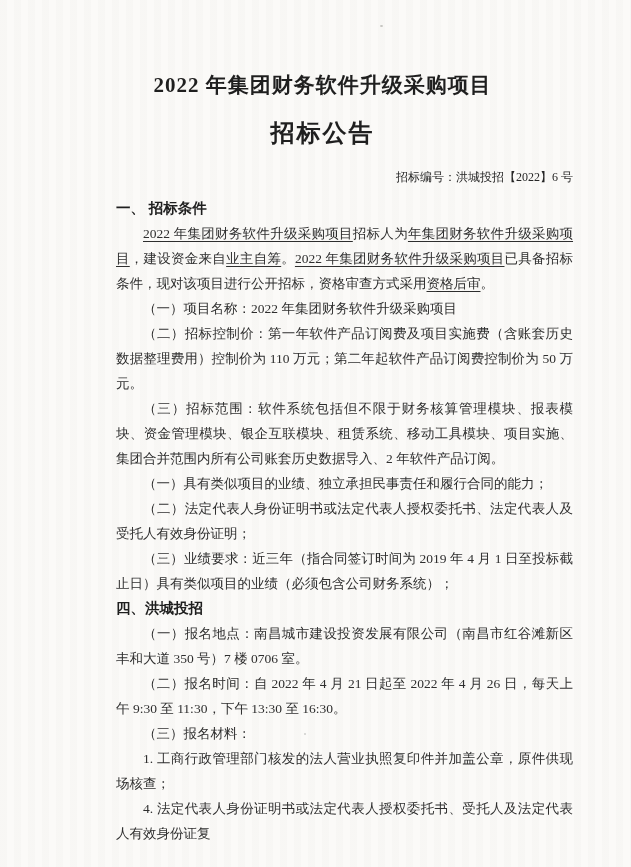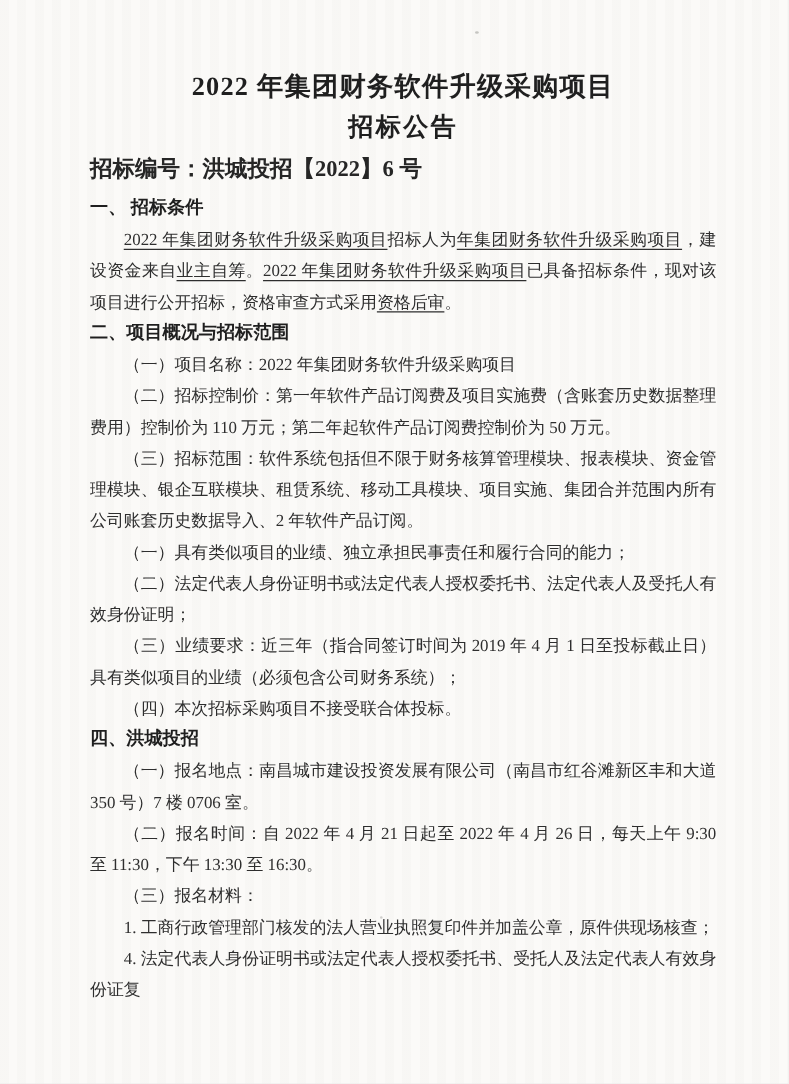--- a/index.html
+++ b/index.html
@@ -16,53 +16,54 @@
     background-color: #fbfaf8;
     background-image: repeating-linear-gradient(
       90deg,
       rgba(205, 205, 198, 0.07) 0px, rgba(205, 205, 198, 0.07) 7px,
       rgba(255, 255, 255, 0) 7px, rgba(255, 255, 255, 0) 14px
     );
     overflow: hidden;
     color: #2e2e2e;
   }
   .doc {
-    padding: 52px 58px 0 72px;
+    padding: 68px 58px 0 72px;
   }
   .title {
     margin: 0;
     font-size: 21px;
     line-height: 34px;
     font-weight: bold;
     text-align: center;
     color: #1f1f1f;
     letter-spacing: 1px;
   }
   .subtitle {
-    margin: 0;
-    font-size: 20px;
+    margin: 15px;
+    font-size: 24px;
     line-height: 33px;
     font-weight: bold;
     text-align: center;
     color: #1f1f1f;
     letter-spacing: 2px;
   }
   .tender-no {
     margin-top: 4px;
-    font-size: 18px;
+    font-size: 12px;
     line-height: 24px;
-    font-weight: 700;
-    text-align: left;
+    font-weight: 400;
+    text-align: right;
     color: #262626;
   }
   .body-text {
     margin-top: 7px;
     font-size: 13.5px;
     line-height: 25px;
     text-align: justify;
+    margin-left: 44px;
   }
   .heading {
     font-weight: bold;
     font-size: 14.5px;
     line-height: 25px;
     color: #1f1f1f;
   }
   .para {
     margin: 0;
     text-indent: 2em;
@@ -91,29 +92,27 @@
 
     <h1 class="title">2022 年集团财务软件升级采购项目</h1>
     <h2 class="subtitle">招标公告</h2>
     <div class="tender-no">招标编号：洪城投招【2022】6 号</div>
 
     <div class="body-text">
 
       <div class="heading">一、 招标条件</div>
       <p class="para"><span class="u">2022 年集团财务软件升级采购项目</span><span>招标人为</span><span class="u">年集团财务软件升级采购项目</span><span>，建设资金来自</span><span class="u">业主自筹</span><span>。</span><span class="u">2022 年集团财务软件升级采购项目</span><span>已具备招标条件，现对该项目进行公开招标，资格审查方式采用</span><span class="u">资格后审</span><span>。</span></p>
 
-      <div class="heading">二、项目概况与招标范围</div>
       <p class="para">（一）项目名称：2022 年集团财务软件升级采购项目</p>
       <p class="para">（二）招标控制价：第一年软件产品订阅费及项目实施费（含账套历史数据整理费用）控制价为 110 万元；第二年起软件产品订阅费控制价为 50 万元。</p>
       <p class="para">（三）招标范围：软件系统包括但不限于财务核算管理模块、报表模块、资金管理模块、银企互联模块、租赁系统、移动工具模块、项目实施、集团合并范围内所有公司账套历史数据导入、2 年软件产品订阅。</p>
 
       <p class="para">（一）具有类似项目的业绩、独立承担民事责任和履行合同的能力；</p>
       <p class="para">（二）法定代表人身份证明书或法定代表人授权委托书、法定代表人及受托人有效身份证明；</p>
       <p class="para">（三）业绩要求：近三年（指合同签订时间为 2019 年 4 月 1 日至投标截止日）具有类似项目的业绩（必须包含公司财务系统）；</p>
-      <p class="para">（四）本次招标采购项目不接受联合体投标。</p>
 
       <div class="heading">四、洪城投招</div>
       <p class="para">（一）报名地点：南昌城市建设投资发展有限公司（南昌市红谷滩新区丰和大道 350 号）7 楼 0706 室。</p>
       <p class="para">（二）报名时间：自 2022 年 4 月 21 日起至 2022 年 4 月 26 日，每天上午 9:30 至 11:30，下午 13:30 至 16:30。</p>
       <p class="para">（三）报名材料：</p>
       <p class="para">1. 工商行政管理部门核发的法人营业执照复印件并加盖公章，原件供现场核查；</p>
       <p class="para">4. 法定代表人身份证明书或法定代表人授权委托书、受托人及法定代表人有效身份证复</p>
 
     </div>
   </div>

